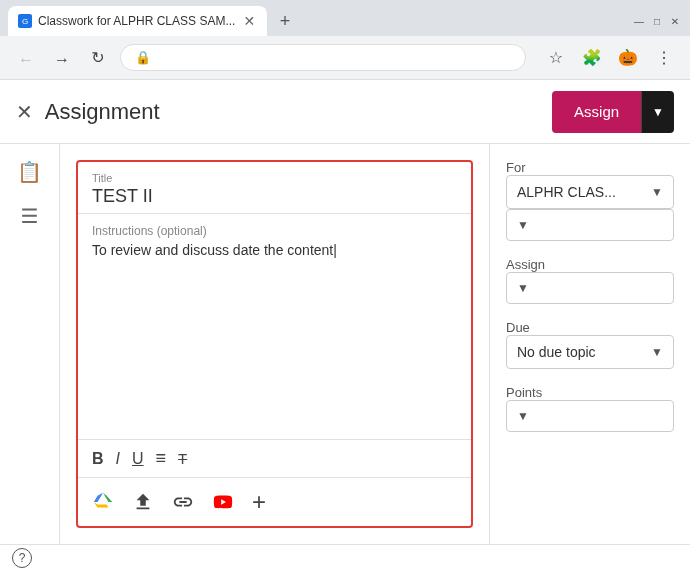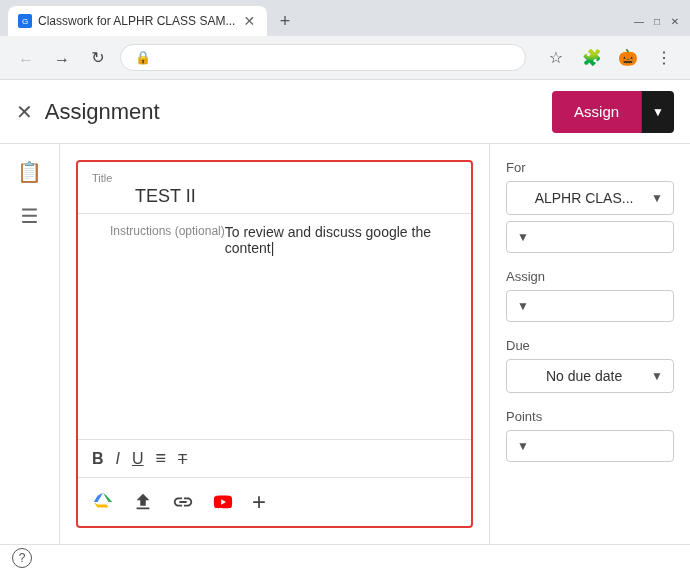--- a/index.html
+++ b/index.html
@@ -34,37 +34,37 @@
 
     
     .left-panel { width: 60px; border-right: 1px solid #e0e0e0; display: flex; flex-direction: column; align-items: center; padding-top: 16px; gap: 20px; }
     .left-icon { color: #666; font-size: 20px; cursor: pointer; }
 
     
     .center-panel { flex: 1; padding: 0; border-right: 1px solid #e0e0e0; }
     .assignment-form { border: 2px solid #e53935; border-radius: 4px; margin: 16px; height: calc(100% - 32px); display: flex; flex-direction: column; }
     .title-section { padding: 10px 14px 6px; border-bottom: 1px solid #e0e0e0; }
     .title-label { font-size: 11px; color: #888; margin-bottom: 2px; }
-    .title-input { font-size: 18px; color: #333; width: 100%; border: none; outline: none; background: transparent; margin-left: 43px; }
-    .instructions-section { padding: 10px 14px; flex: 1; display: flex; flex-direction: row; margin-left: 18px; }
+    .title-input { font-size: 18px; color: #333; width: 100%; border: none; outline: none; background: transparent; }
+    .instructions-section { padding: 10px 14px; flex: 1; display: flex; flex-direction: column; }
     .instructions-label { font-size: 12px; color: #888; margin-bottom: 4px; }
     .instructions-text { font-size: 14px; color: #333; flex: 1; }
     .formatting-toolbar { padding: 8px 14px; border-top: 1px solid #e0e0e0; display: flex; gap: 12px; align-items: center; }
     .fmt-btn { font-size: 16px; cursor: pointer; color: #444; font-weight: 600; }
     .fmt-btn.italic { font-style: italic; font-weight: 400; }
     .fmt-btn.underline { text-decoration: underline; font-weight: 400; }
     .attach-toolbar { padding: 10px 14px; border-top: 1px solid #e0e0e0; display: flex; gap: 18px; align-items: center; }
     .attach-btn { font-size: 20px; cursor: pointer; color: #444; display: flex; align-items: center; justify-content: center; }
 
     
     .right-panel { width: 200px; padding: 16px; display: flex; flex-direction: column; gap: 16px; overflow-y: auto; }
-    .field-group { display: flex; flex-direction: column; gap: 6px; }
+    .field-group { display: flex; flex-direction: column; }
     .field-label { font-size: 13px; color: #555; font-weight: 500; }
     .field-select { display: flex; align-items: center; border: 1px solid #ccc; border-radius: 4px; padding: 8px 10px; cursor: pointer; background: #fff; justify-content: space-between; font-size: 14px; color: #333; }
-    .field-select-text { flex: 1; overflow: hidden; text-overflow: ellipsis; white-space: nowrap; text-align: center; }
+    .field-select-text { flex: 1; overflow: hidden; text-overflow: ellipsis; white-space: nowrap; }
     .chevron { color: #555; font-size: 12px; }
 
     
     .app-footer { height: 26px; display: flex; align-items: center; padding: 0 12px; border-top: 1px solid #e0e0e0; }
     .help-btn { width: 20px; height: 20px; border-radius: 50%; border: 1.5px solid #555; display: flex; align-items: center; justify-content: center; font-size: 12px; color: #555; cursor: pointer; }
   </style>
 </head>
 <body>
 
 <div>
@@ -119,21 +119,21 @@
   <div class="center-panel">
     <div class="assignment-form">
 
       <div class="title-section">
         <div class="title-label">Title</div>
         <input class="title-input" type="text" value="TEST II" style="border: none; outline: none; font-size: 18px; color: rgb(51, 51, 51); width: 100%; background: transparent;">
       </div>
 
       <div class="instructions-section">
         <div class="instructions-label">Instructions (optional)</div>
-        <div class="instructions-text" contenteditable="true" style="outline: none; min-height: 60px; font-size: 14px; color: rgb(51, 51, 51);">To review and discuss google the content|</div>
+        <div class="instructions-text" contenteditable="true" style="outline: none; min-height: 60px; font-size: 14px; color: rgb(51, 51, 51);">To review and discuss date the content|</div>
       </div>
 
       <div class="formatting-toolbar">
         <span class="fmt-btn">B</span>
         <span class="fmt-btn italic">I</span>
         <span class="fmt-btn underline">U</span>
         <span class="fmt-btn" style="font-size:18px; font-weight:400;">≡</span>
         <span class="fmt-btn" style="font-size:15px; text-decoration:line-through; font-weight:400;">T</span>
       </div>
 
@@ -181,21 +181,21 @@
     <div class="field-group">
       <div class="field-label">Assign</div>
       <div class="field-select">
         <span class="chevron">▼</span>
       </div>
     </div>
 
     <div class="field-group">
       <div class="field-label">Due</div>
       <div class="field-select">
-        <span class="field-select-text">No due date</span>
+        <span class="field-select-text">No due topic</span>
         <span class="chevron">▼</span>
       </div>
     </div>
 
     <div class="field-group">
       <div class="field-label">Points</div>
       <div class="field-select">
         <span class="chevron">▼</span>
       </div>
     </div>

